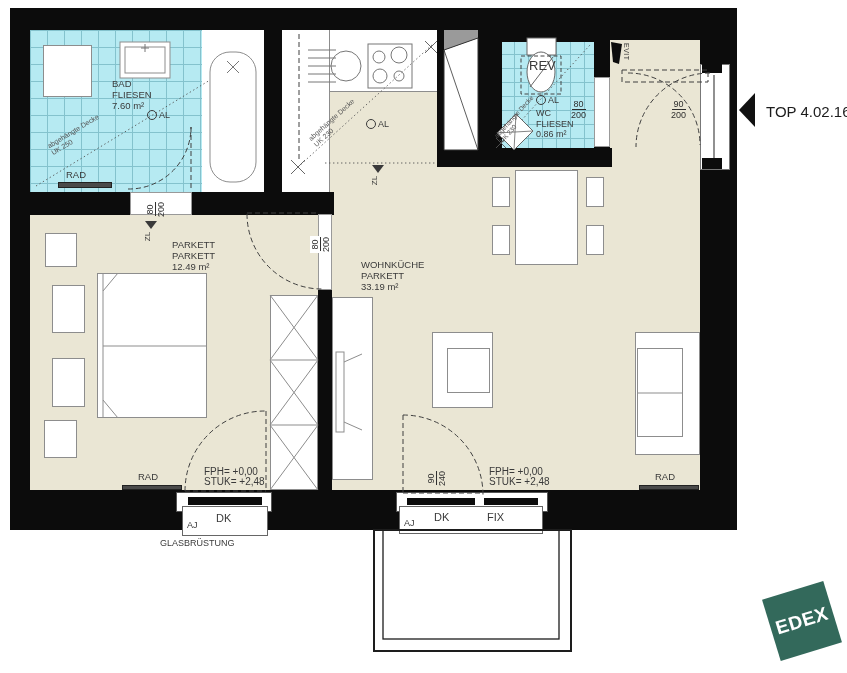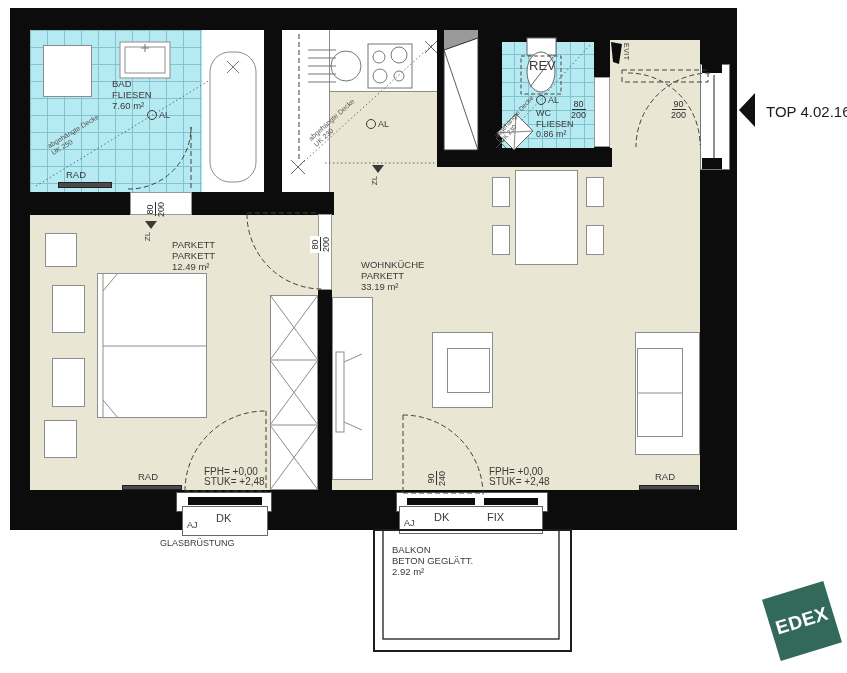--- a/index.html
+++ b/index.html
@@ -221,25 +221,20 @@
   <div class="a t roomlbl z40" style="left:361px;top:259px">
     <div>WOHNKÜCHE</div>
     <div>PARKETT</div>
     <div>33.19 m²</div>
   </div>
   <div class="a t z40" style="left:536px;top:108px;font-size:9px;line-height:10.5px">
     <div>WC</div>
     <div>FLIESEN</div>
     <div>0.86 m²</div>
   </div>
-  <div class="a t roomlbl z40" style="left:392px;top:544px">
-    <div>BALKON</div>
-    <div>BETON GEGLÄTT.</div>
-    <div>2.92 m²</div>
-  </div>
 
   <div class="a almark z40" style="left:147px;top:110px">
     <span class="alc"></span>
       <span>AL</span>
   </div>
   <div class="a almark z40" style="left:366px;top:119px">
     <span class="alc"></span>
       <span>AL</span>
   </div>
   <div class="a almark z40" style="left:536px;top:95px">

